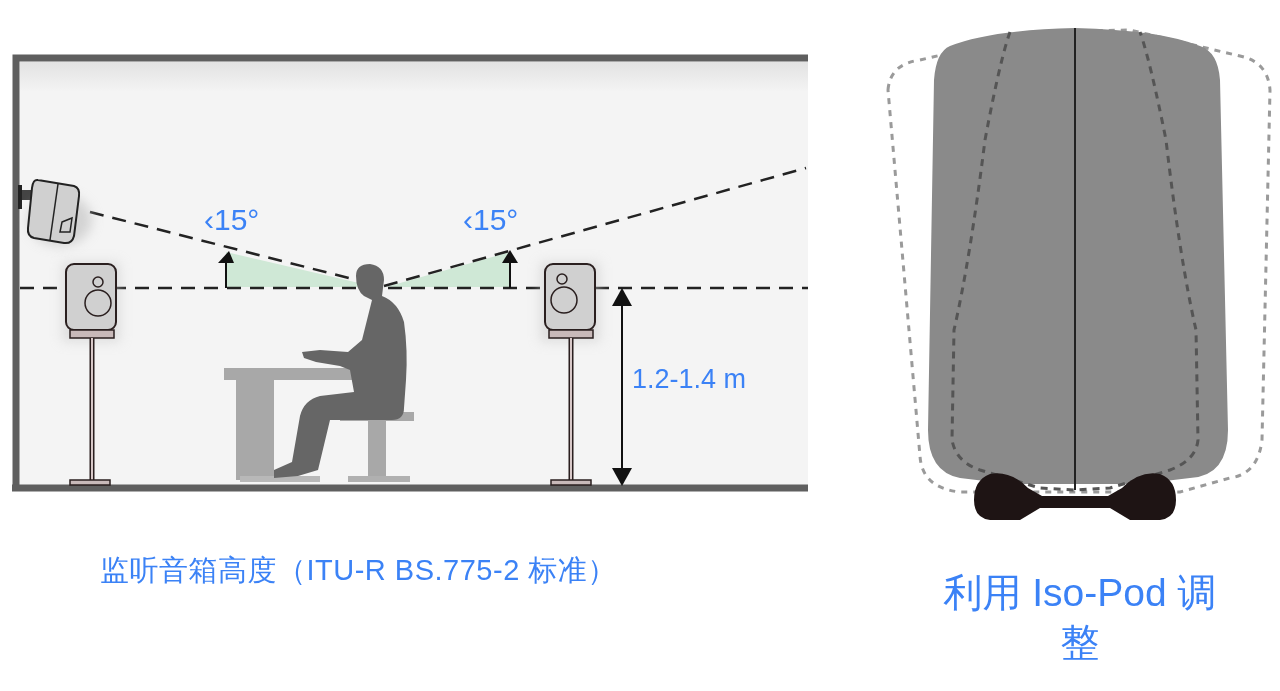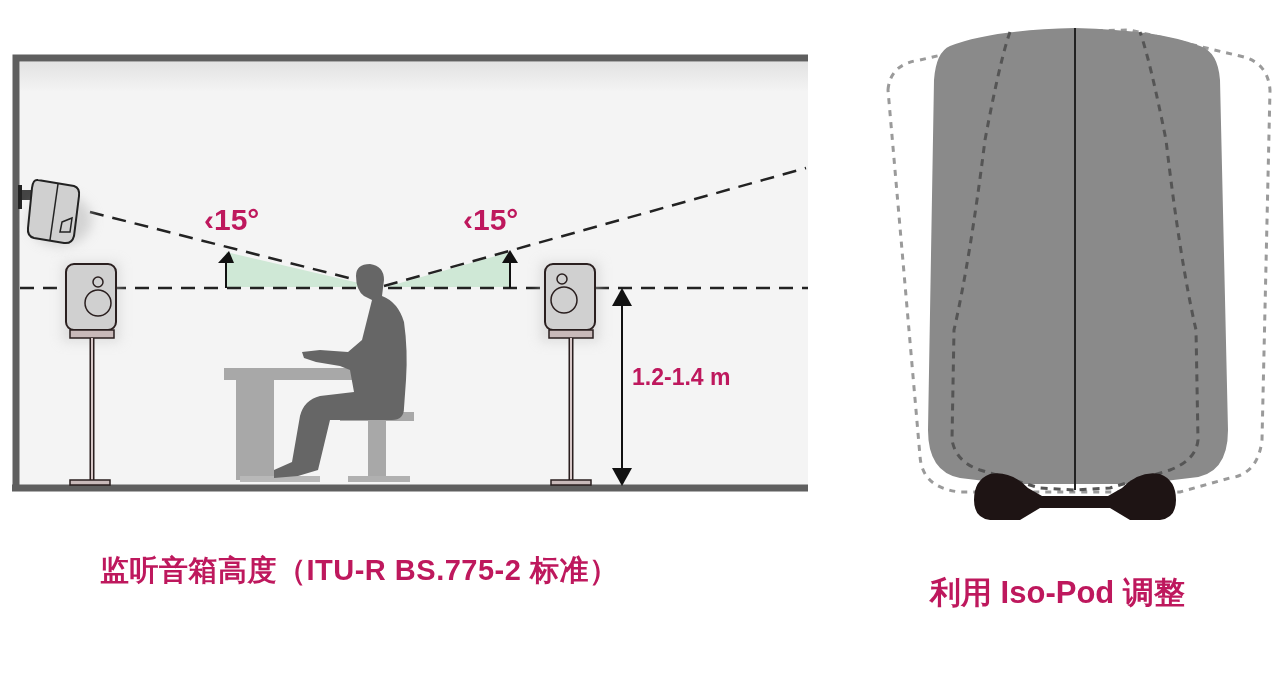--- a/index.html
+++ b/index.html
@@ -1,25 +1,25 @@
 <!DOCTYPE html>
 <html><head>
   <meta charset="utf-8">
   <style>
     html, body { margin:0; padding:0; background:#ffffff; }
     body { width:1280px; height:691px; position:relative; overflow:hidden; font-family:"Liberation Sans", "DejaVu Sans", sans-serif; color:#1a1a1a; }
     .stage { position:absolute; left:0; top:0; width:1280px; height:691px; }
     svg.diagram { position:absolute; left:0; top:0; }
-    .label { position:absolute; font-family:"Liberation Sans", "DejaVu Sans", sans-serif; color:#be185d; white-space:nowrap;font-weight:bold; }
+    .label { position:absolute; font-family:"Liberation Sans", "DejaVu Sans", sans-serif; color:#3b82f6; white-space:nowrap; }
     .angle-label { font-size:30px; }
-    .height-label { font-size:23px; left:632px; top:364px; }
+    .height-label { font-size:27px; left:632px; top:364px; }
     .angle-left { left:204px; top:203px; }
     .angle-right { left:463px; top:203px; }
     .caption-left { font-size:29px; left:100px; top:551px; letter-spacing:0.5px; }
-    .caption-right { font-size:31px; left:930px; top:568px; width:300px; line-height:50px; white-space:normal; }
+    .caption-right { font-size:39px; left:930px; top:568px; width:300px; text-align:center; line-height:50px; white-space:normal; }
   </style>
 </head>
 <body>
 
 <div class="stage">
   <svg class="diagram" width="1280" height="691" viewBox="0 0 1280 691">
     <defs>
       <filter id="soft" x="-30%" y="-30%" width="160%" height="160%">
         <feGaussianBlur stdDeviation="6"></feGaussianBlur>
       </filter>

